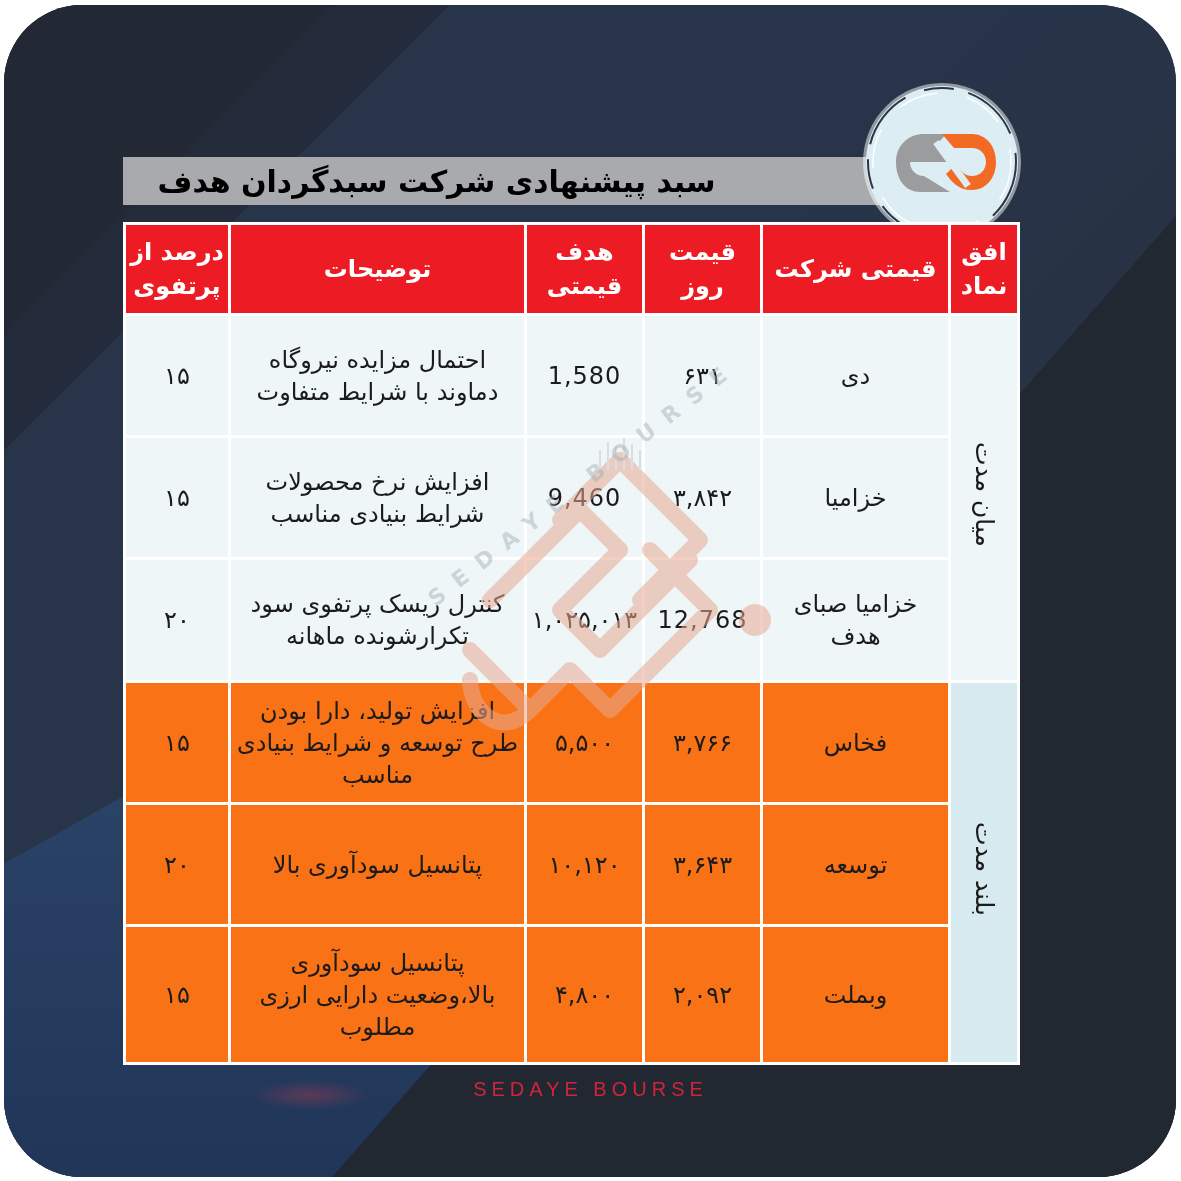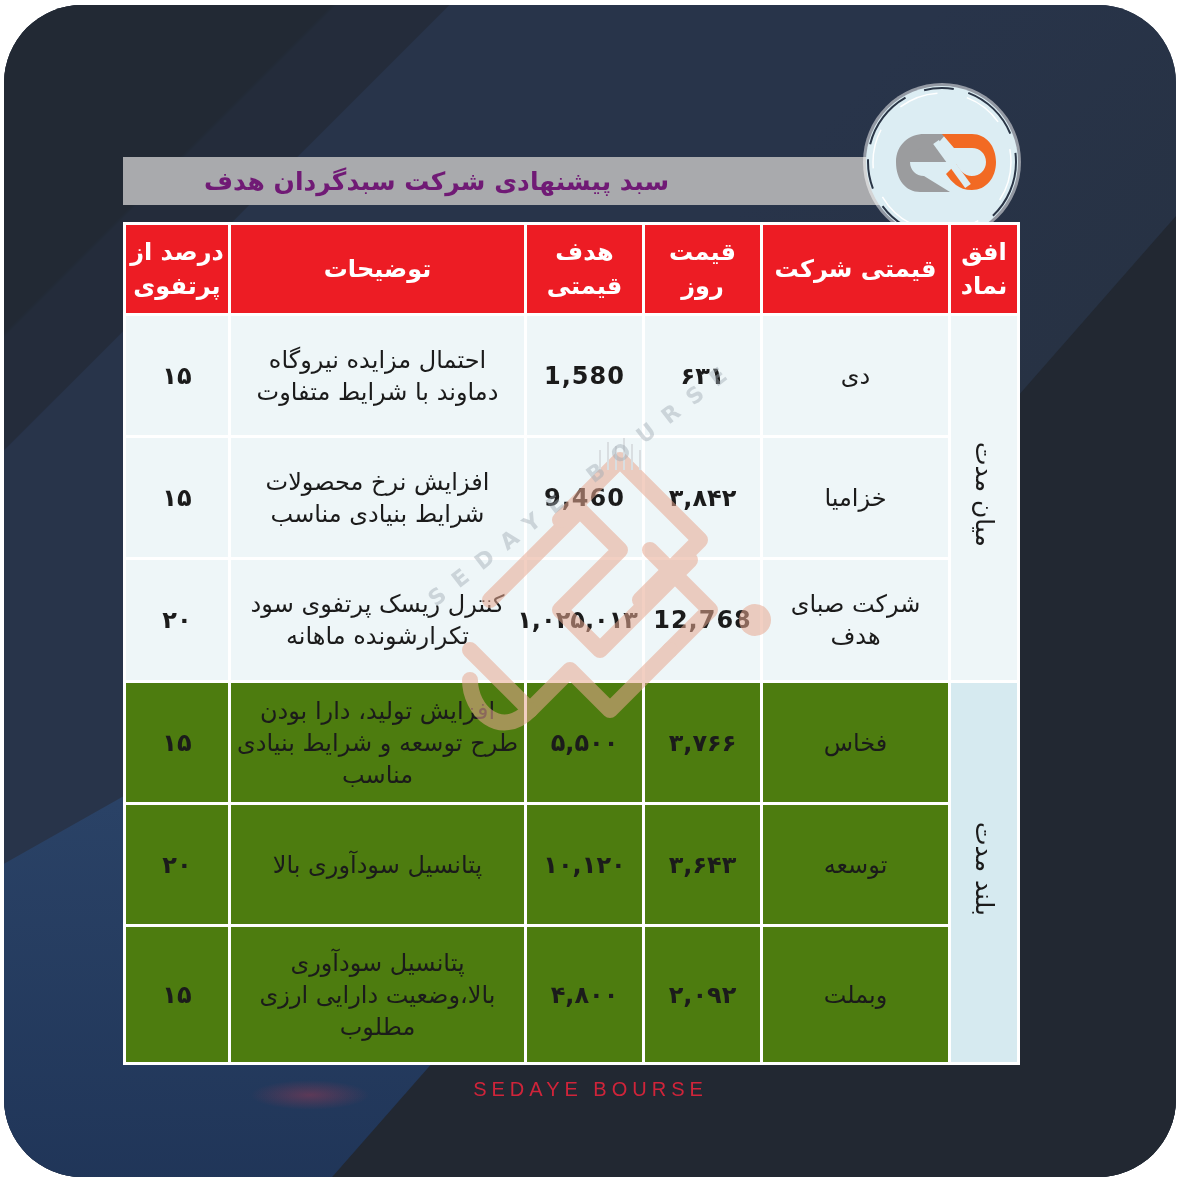--- a/index.html
+++ b/index.html
@@ -13,36 +13,36 @@
         clip-path:polygon(0% 50%,100% 0%,100% 100%,0% 100%);}
   .bg-dark-br{position:absolute;left:0;top:0;width:100%;height:100%;
         background:#222832;clip-path:polygon(100% 18%,100% 100%,28% 100%);}
   .bg-dark-tr{position:absolute;left:0;top:0;width:100%;height:100%;
         background:#222a35;clip-path:polygon(0 0,38% 0,0 38%);opacity:.7;}
   .glow{position:absolute;left:250px;top:1080px;width:120px;height:30px;border-radius:50%;
         background:radial-gradient(ellipse at center,rgba(200,60,80,.35),rgba(200,60,80,0) 70%);}
 
   .title-bar{position:absolute;left:123px;top:157px;width:757px;height:48px;background:#a9aaad;
         display:flex;align-items:center;justify-content:center;direction:rtl;}
-  .title-bar span{color:#701a75;font-size:25px;font-weight:bold;padding-right:130px;}
+  .title-bar span{color:#000000;font-size:30px;font-weight:bold;padding-right:130px;}
 
   .logo{position:absolute;left:866px;top:86px;width:152px;height:152px;border-radius:50%;
         background:#dcedf3;box-shadow:0 0 0 3px rgba(255,255,255,.5);}
   .logo svg{position:absolute;left:0;top:0;}
 
   table.grid{position:absolute;left:123px;top:222px;border-collapse:collapse;table-layout:fixed;direction:rtl;width:894px;}
   table.grid td, table.grid th{border:3px solid #ffffff;text-align:center;vertical-align:middle;padding:0 4px;color:#1b1b1b;}
   table.grid th{background:#ed1c24;color:#ffffff;font-size:24px;font-weight:bold;line-height:34px;height:88px;}
   table.grid td{font-size:24px;line-height:32px;}
   tr.mid td{background:#eef6f8;}
-  tr.long td{background:#4d7c0f;}
+  tr.long td{background:#f97316;}
   td.horizon{background:#eef6f8;}
   td.horizon.long-h{background:#d6eaf0;}
   .vert{writing-mode:vertical-rl;display:inline-block;font-size:25px;}
-  .num{font-family:"DejaVu Sans",sans-serif;letter-spacing:1px;font-weight:bold;}
+  .num{font-family:"DejaVu Sans",sans-serif;letter-spacing:1px;}
 
   .watermark{position:absolute;left:430px;top:400px;width:360px;height:380px;pointer-events:none;opacity:.55;}
   .wm-text{position:absolute;left:390px;top:470px;transform:rotate(-38deg);color:rgba(160,170,180,.45);
         font-size:22px;letter-spacing:14px;font-weight:bold;pointer-events:none;}
 
   .footer{position:absolute;left:0;width:1181px;top:1078px;text-align:center;color:#d0243a;font-size:20px;letter-spacing:5px;
         font-family:"Liberation Sans",sans-serif;}
 </style>
 </head>
 <body>
@@ -99,21 +99,21 @@
       <td class="num">۱۵</td>
     </tr>
     <tr class="mid" style="height:122px">
       <td>خزامیا</td>
       <td class="num">۳,۸۴۲</td>
       <td class="num">9,460</td>
       <td>افزایش نرخ محصولات شرایط بنیادی مناسب</td>
       <td class="num">۱۵</td>
     </tr>
     <tr class="mid" style="height:123px">
-      <td>شرکت صبای هدف</td>
+      <td>خزامیا صبای هدف</td>
       <td class="num">12,768</td>
       <td class="num">۱,۰۲۵,۰۱۳</td>
       <td>کنترل ریسک پرتفوی سود تکرارشونده ماهانه</td>
       <td class="num">۲۰</td>
     </tr>
     <tr class="long" style="height:122px">
       <td class="horizon long-h" rowspan="3"><span class="vert">بلند مدت</span></td>
       <td>فخاس</td>
       <td class="num">۳,۷۶۶</td>
       <td class="num">۵,۵۰۰</td>

